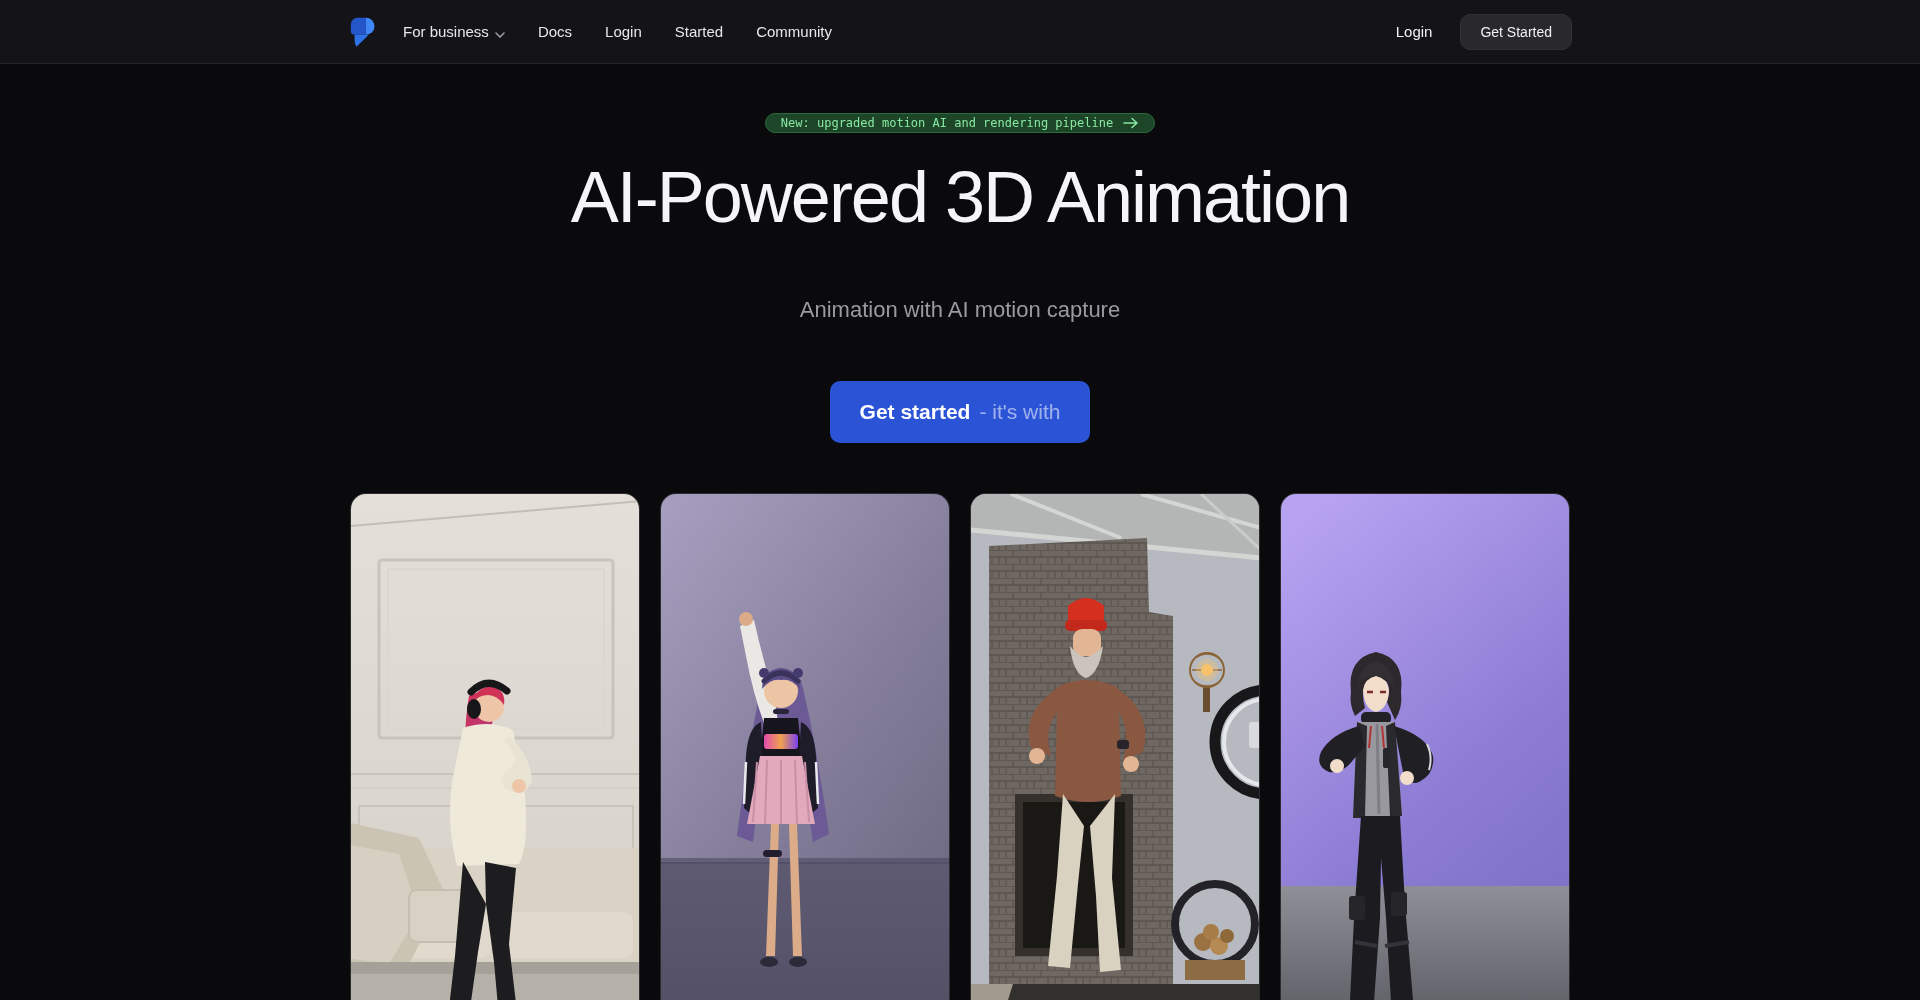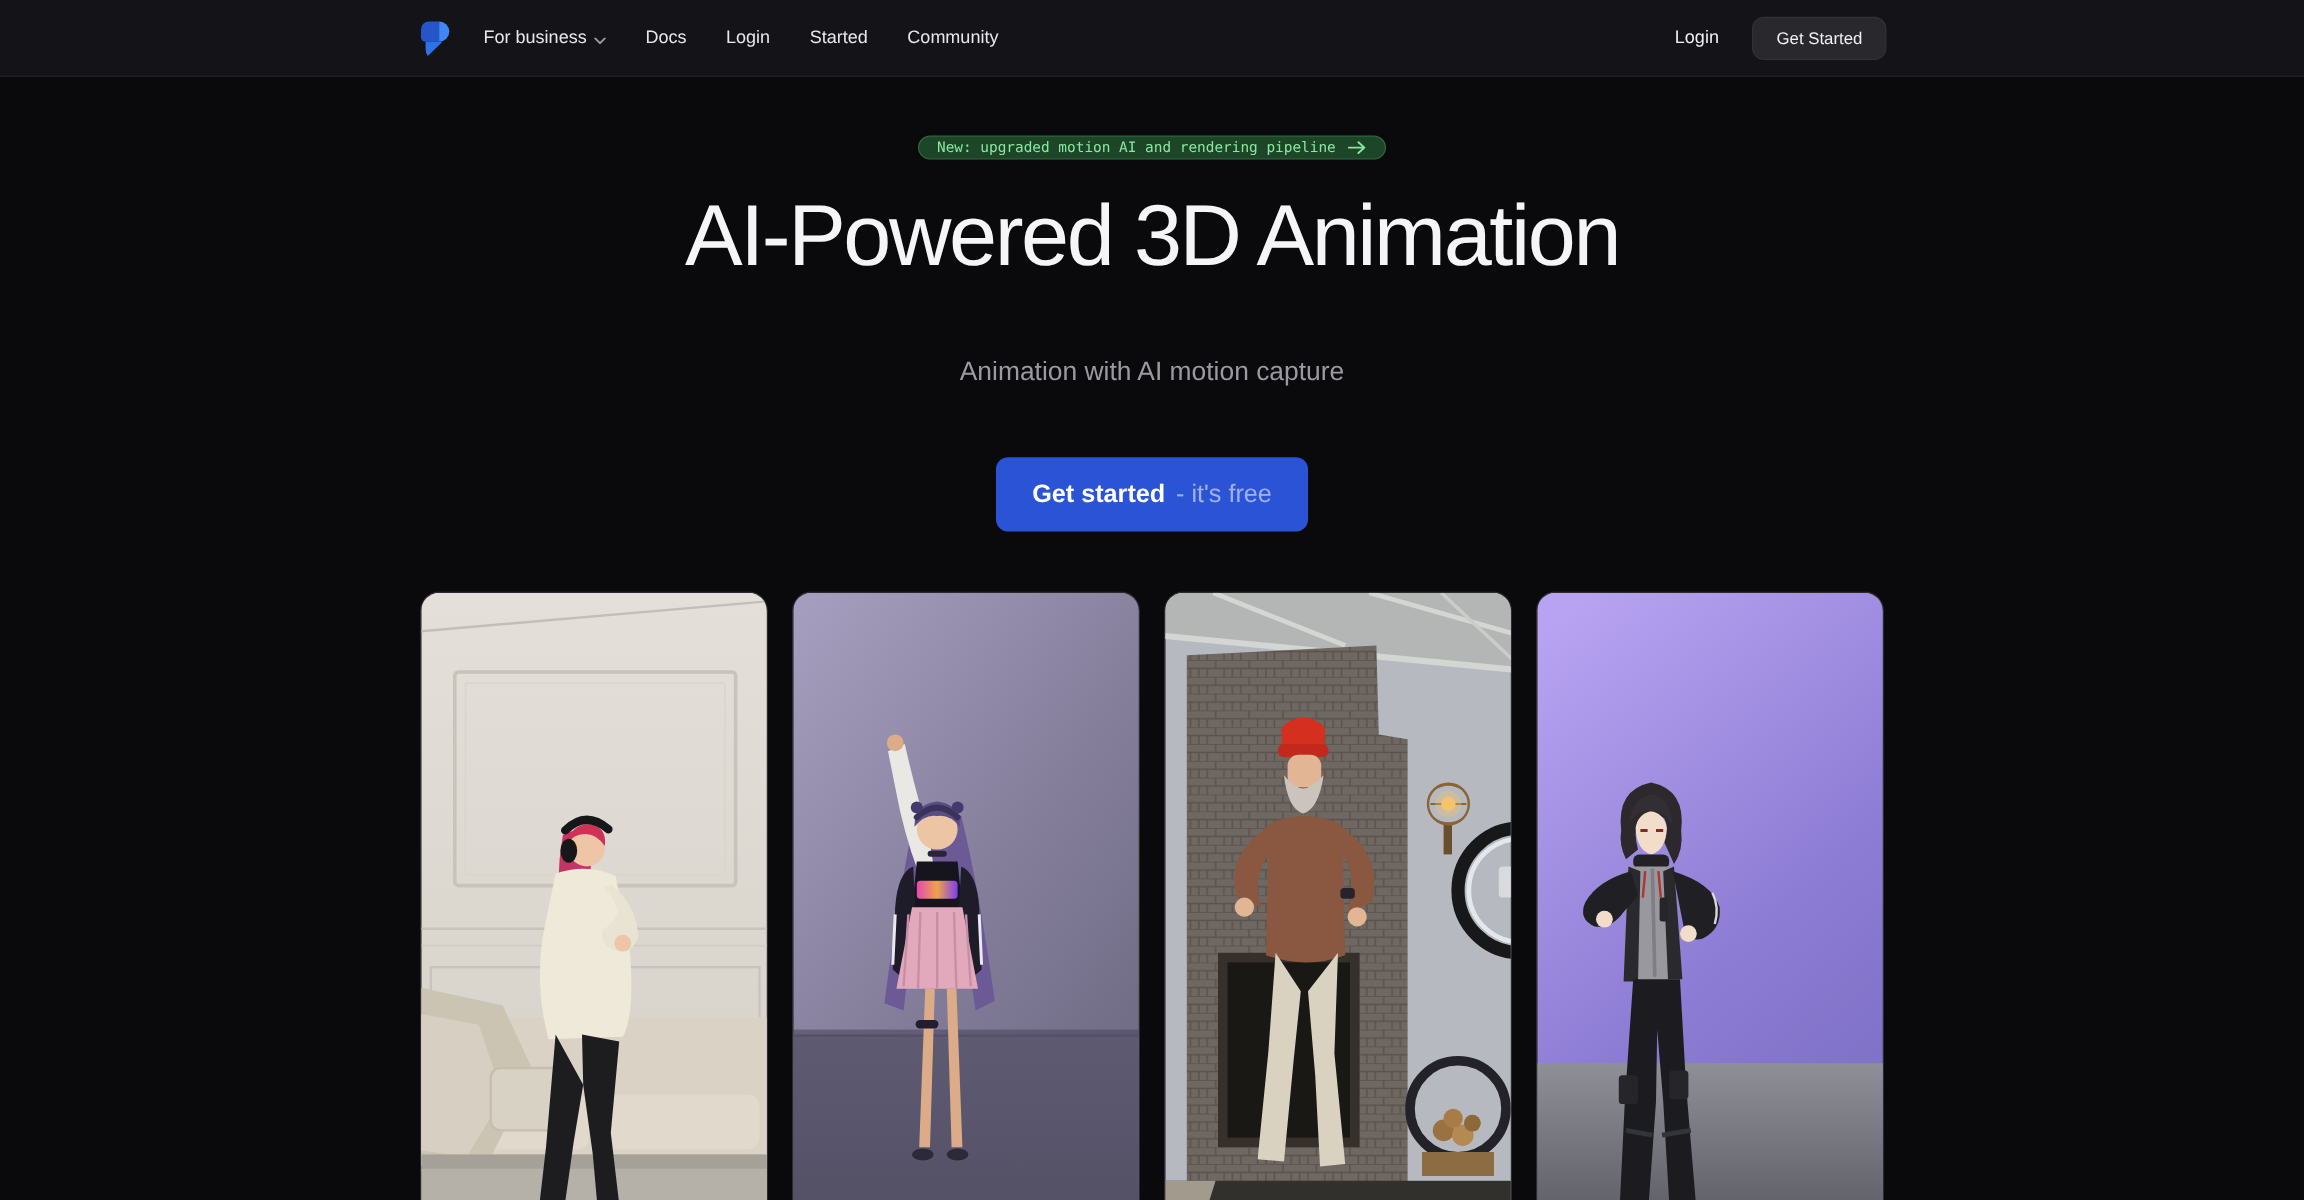--- a/index.html
+++ b/index.html
@@ -142,21 +142,21 @@
   <h1>AI-Powered 3D Animation</h1>
 
   <p class="subtitle">
     <br>
     <span>Animation with AI motion capture</span>
   </p>
 
   <div class="cta-row">
     <button class="cta">
       <span class="primary">Get started</span>
-      <span class="secondary">- it's free</span>
+      <span class="secondary">- it's with</span>
     </button>
   </div>
 
   <div class="gallery">
 
     <div class="card" title="Woman with pink-red hair and black headphones dancing in a bright living room with a beige couch">
       <svg width="290" height="560" viewBox="0 0 290 560">
         <defs>
           <linearGradient id="c1w" x1="0" y1="0" x2="0" y2="1">
             <stop offset="0" stop-color="#e4e0d9"></stop>

